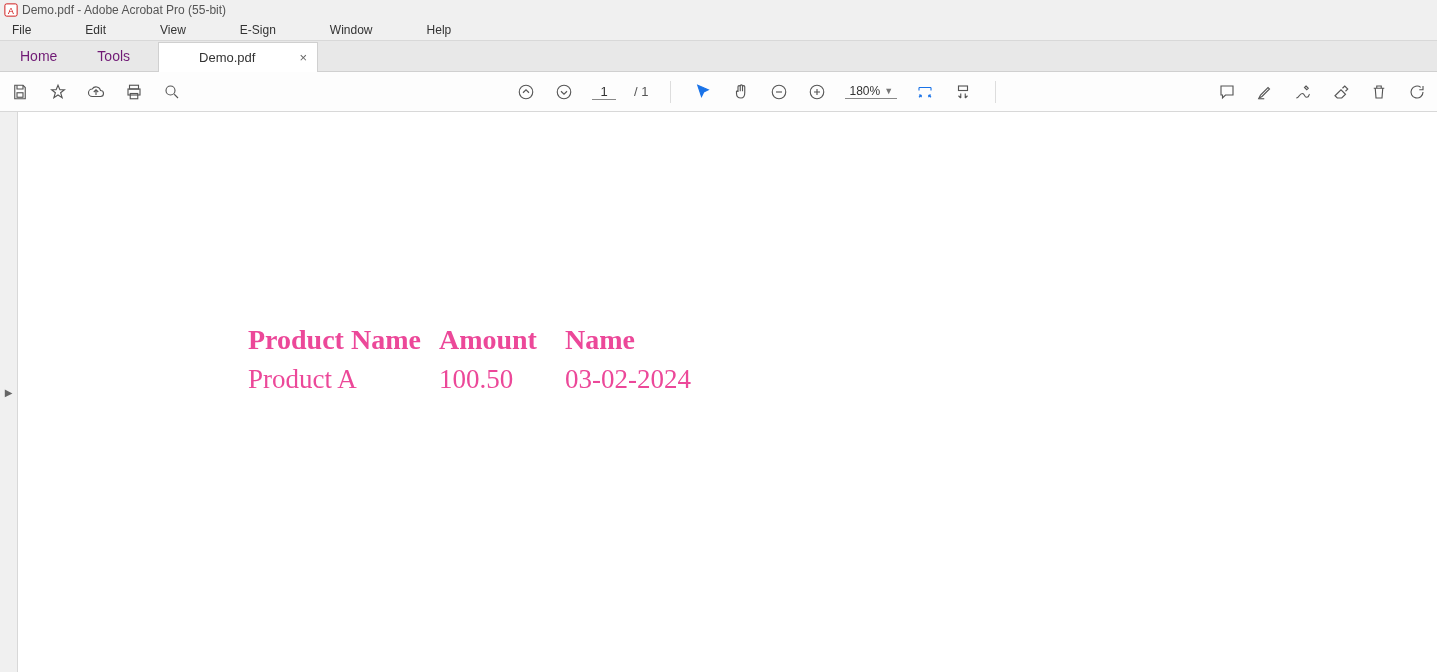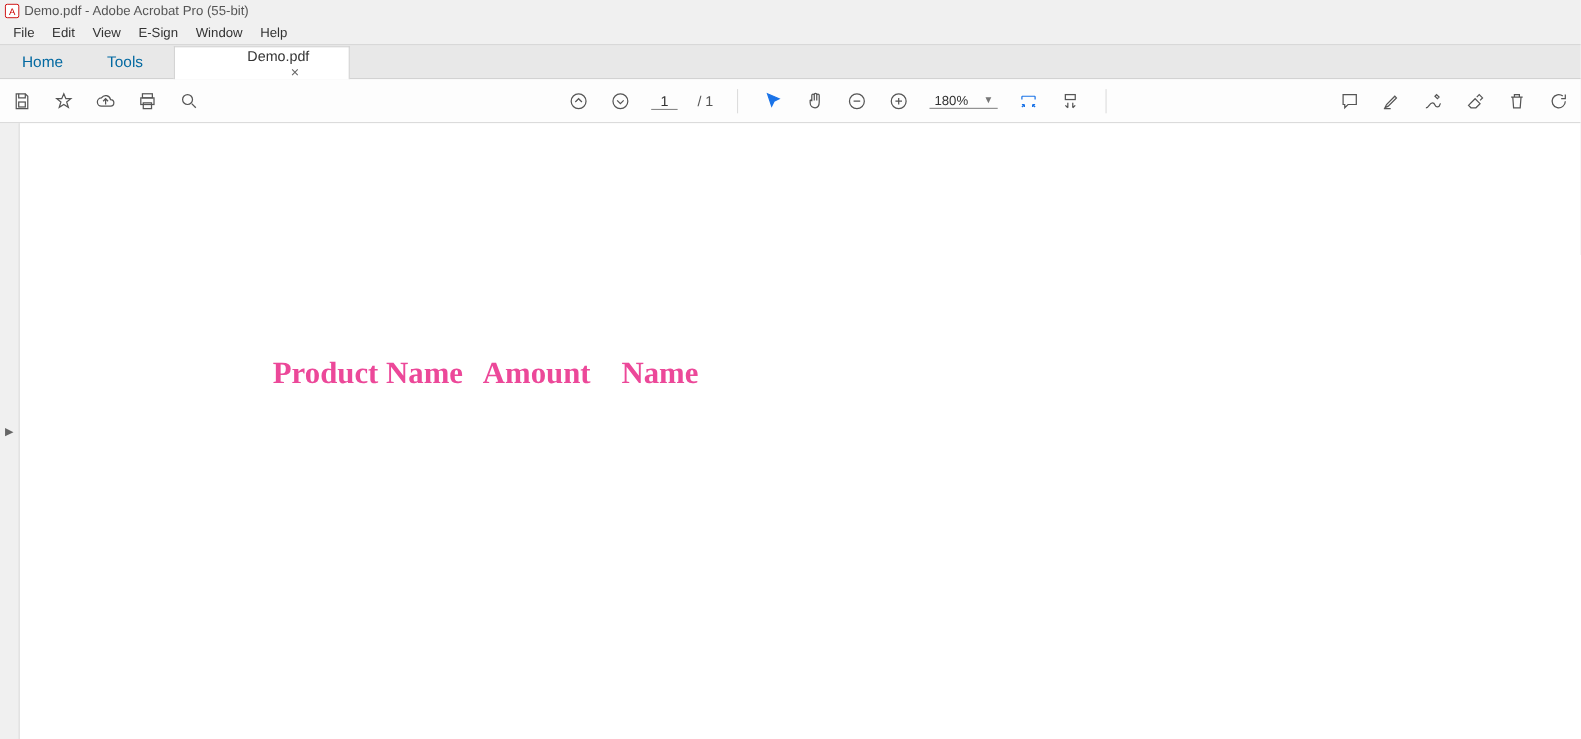--- a/index.html
+++ b/index.html
@@ -28,57 +28,57 @@
     display: inline-flex; align-items: center; justify-content: center;
   }
   
   .menubar {
     height: 20px;
     background: #f0f0f0;
     display: flex;
     align-items: center;
     padding: 0 4px;
     font-size: 12px;
+    gap: 38px;
   }
   .menubar span {
     padding: 2px 8px;
     cursor: default;
   }
   
   .tabrow {
     height: 32px;
     background: #e8e8e8;
     border-top: 1px solid #d8d8d8;
     border-bottom: 1px solid #d0d0d0;
     display: flex;
     align-items: stretch;
   }
   .tabrow .navtab {
     padding: 0 20px;
     display: flex;
     align-items: center;
     font-size: 14px;
-    color: #0369a1;
+    color: #701a75;
     cursor: default;
   }
   .tabrow .doctab {
     background: #fff;
     border-top: 1px solid #d0d0d0;
     border-left: 1px solid #d0d0d0;
     border-right: 1px solid #d0d0d0;
     padding: 0 10px 0 40px;
     display: flex;
     align-items: center;
     font-size: 13px;
     margin-left: 8px;
     position: relative;
     top: 1px;
     min-width: 160px;
     justify-content: space-between;
-    flex-direction: column;
   }
   .tabrow .doctab .close {
     margin-left: 30px;
     font-size: 13px;
     color: #666;
     cursor: default;
   }
   
   .toolbar {
     height: 40px;
@@ -111,21 +111,21 @@
     font-size: 13px;
     background: transparent;
     color: #333;
   }
   .page-total { font-size: 13px; color: #555; }
   .zoom-box {
     display: flex; align-items: center;
     border-bottom: 1px solid #888;
     padding: 0 4px;
     font-size: 12px;
-    gap: 14px;
+    gap: 4px;
   }
   .zoom-box .caret { font-size: 9px; color: #777; }
   
   .stage {
     position: relative;
     height: 560px;
     background: #e8e8e8;
     display: flex;
   }
   .side-gutter {
@@ -336,17 +336,22 @@
     <div class="pdf-content">
       <table>
         <thead>
           <tr>
             <th>Product Name</th>
             <th>Amount</th>
             <th>Name</th>
           </tr>
         </thead>
         <tbody>
+          <tr>
+            <td>Product A</td>
+            <td>100.50</td>
+            <td>03-02-2024</td>
+          </tr>
         </tbody>
       </table>
     </div>
   </div>
 </div>
 
 </body></html>

